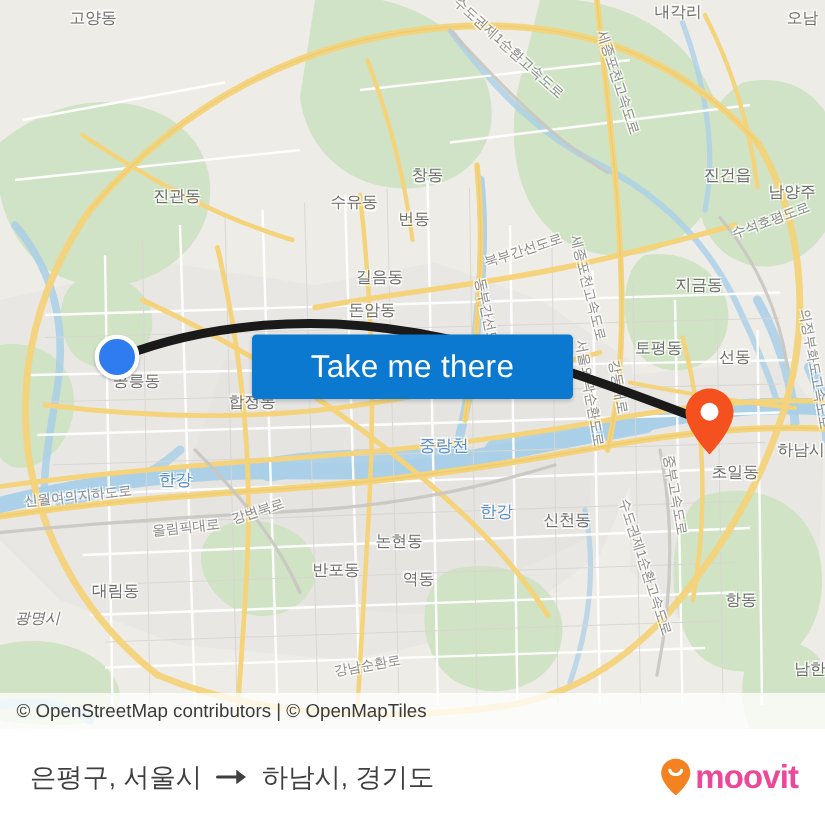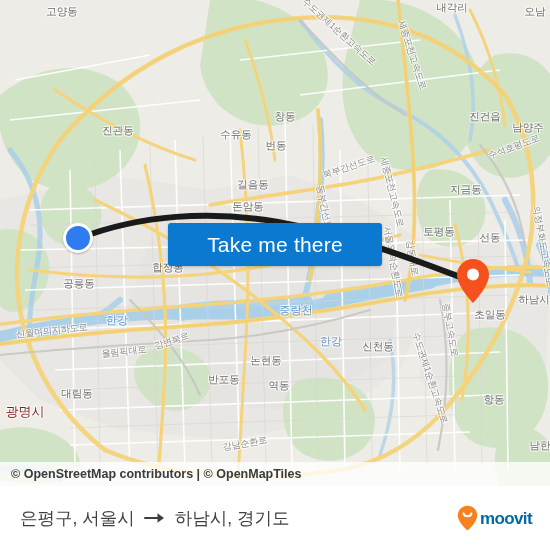--- a/index.html
+++ b/index.html
@@ -40,21 +40,21 @@
     white-space: nowrap;
     pointer-events: none;
     transform: translate(-50%, -50%);
     text-shadow:
       -1px -1px 0 rgba(255,255,255,.85),
        1px -1px 0 rgba(255,255,255,.85),
       -1px  1px 0 rgba(255,255,255,.85),
        1px  1px 0 rgba(255,255,255,.85);
   }
   .lbl-place   { font-size: 10.5px; color: #6b6b6b; }
-  .lbl-city    { font-size: 13px;   color: #7f1d1d; }
+  .lbl-city    { font-size: 10px;   color: #737373; font-style: italic; }
   .lbl-road    { font-size: 9px;    color: #8a8a8a; }
   .lbl-water   { font-size: 11px;   color: #5b8fc9; }
 
   
   #route-layer {
     position: absolute;
     left: 0; top: 0;
     width: 550px;
     height: 486px;
     pointer-events: none;
@@ -105,21 +105,20 @@
     top: 462px;
     width: 550px;
     height: 24px;
     background: rgba(255,255,255,.78);
     font-size: 12.5px;
     color: #3b3b3b;
     line-height: 24px;
     padding-left: 11px;
     box-sizing: border-box;
     white-space: nowrap;
-    font-weight: bold;
   }
 
   
   #footer {
     position: absolute;
     left: 0;
     top: 486px;
     width: 550px;
     height: 64px;
     background: #ffffff;
@@ -142,23 +141,23 @@
     width: 22px;
     height: 16px;
     flex: 0 0 auto;
   }
   #brand-logo {
     display: flex;
     align-items: center;
     gap: 2px;
   }
   #brand-wordmark {
-    font-size: 17px;
+    font-size: 22px;
     font-weight: bold;
-    color: #0369a1;
+    color: #ec4899;
     letter-spacing: -0.6px;
     line-height: 1;
   }
 </style>
 </head>
 <body>
 
 <div id="app">
 
   <div id="map">
@@ -313,25 +312,25 @@
         <div class="map-label lbl-road" style="left: 349px; top: 167px; transform: translate(-50%, -50%) rotate(-18deg);">북부간선도로</div>
         <div class="map-label lbl-place" style="left: 253px; top: 185px;">길음동</div>
         <div class="map-label lbl-road" style="left: 392px; top: 192px; transform: translate(-50%, -50%) rotate(76deg);">세종포천고속도로</div>
         <div class="map-label lbl-place" style="left: 466px; top: 190px;">지금동</div>
         <div class="map-label lbl-road" style="left: 514px; top: 147px; transform: translate(-50%, -50%) rotate(-20deg);">수석호평도로</div>
         <div class="map-label lbl-place" style="left: 248px; top: 207px;">돈암동</div>
         <div class="map-label lbl-road" style="left: 325px; top: 212px; transform: translate(-50%, -50%) rotate(78deg);">동부간선도로</div>
         <div class="map-label lbl-place" style="left: 439px; top: 232px;">토평동</div>
         <div class="map-label lbl-place" style="left: 490px; top: 238px;">선동</div>
         <div class="map-label lbl-road" style="left: 543px; top: 246px; transform: translate(-50%, -50%) rotate(80deg);">의정부화도고속도로</div>
-        <div class="map-label lbl-place" style="left: 79px; top: 254px; margin-top: 30px;">공릉동</div>
+        <div class="map-label lbl-place" style="left: 91px; top: 254px;">공릉동</div>
         <div class="map-label lbl-place" style="left: 168px; top: 268px;">합정동</div>
         <div class="map-label lbl-road" style="left: 393px; top: 262px; transform: translate(-50%, -50%) rotate(80deg);">서울외곽순환도로</div>
         <div class="map-label lbl-road" style="left: 412px; top: 258px; transform: translate(-50%, -50%) rotate(80deg);">강동대로</div>
-        <div class="map-label lbl-water" style="left: 296px; top: 310px;">중랑천</div>
+        <div class="map-label lbl-water" style="left: 296px; top: 297px;">중랑천</div>
         <div class="map-label lbl-place" style="left: 534px; top: 300px;">하남시</div>
         <div class="map-label lbl-place" style="left: 490px; top: 315px;">초일동</div>
         <div class="map-label lbl-water" style="left: 117px; top: 320px;">한강</div>
         <div class="map-label lbl-water" style="left: 331px; top: 341px;">한강</div>
         <div class="map-label lbl-place" style="left: 378px; top: 347px;">신천동</div>
         <div class="map-label lbl-road" style="left: 52px; top: 331px; transform: translate(-50%, -50%) rotate(-6deg);">신월여의지하도로</div>
         <div class="map-label lbl-road" style="left: 172px; top: 341px; transform: translate(-50%, -50%) rotate(-18deg);">강변북로</div>
         <div class="map-label lbl-road" style="left: 124px; top: 352px; transform: translate(-50%, -50%) rotate(-6deg);">올림픽대로</div>
         <div class="map-label lbl-road" style="left: 450px; top: 330px; transform: translate(-50%, -50%) rotate(80deg);">중부고속도로</div>
         <div class="map-label lbl-road" style="left: 430px; top: 378px; transform: translate(-50%, -50%) rotate(72deg);">수도권제1순환고속도로</div>

